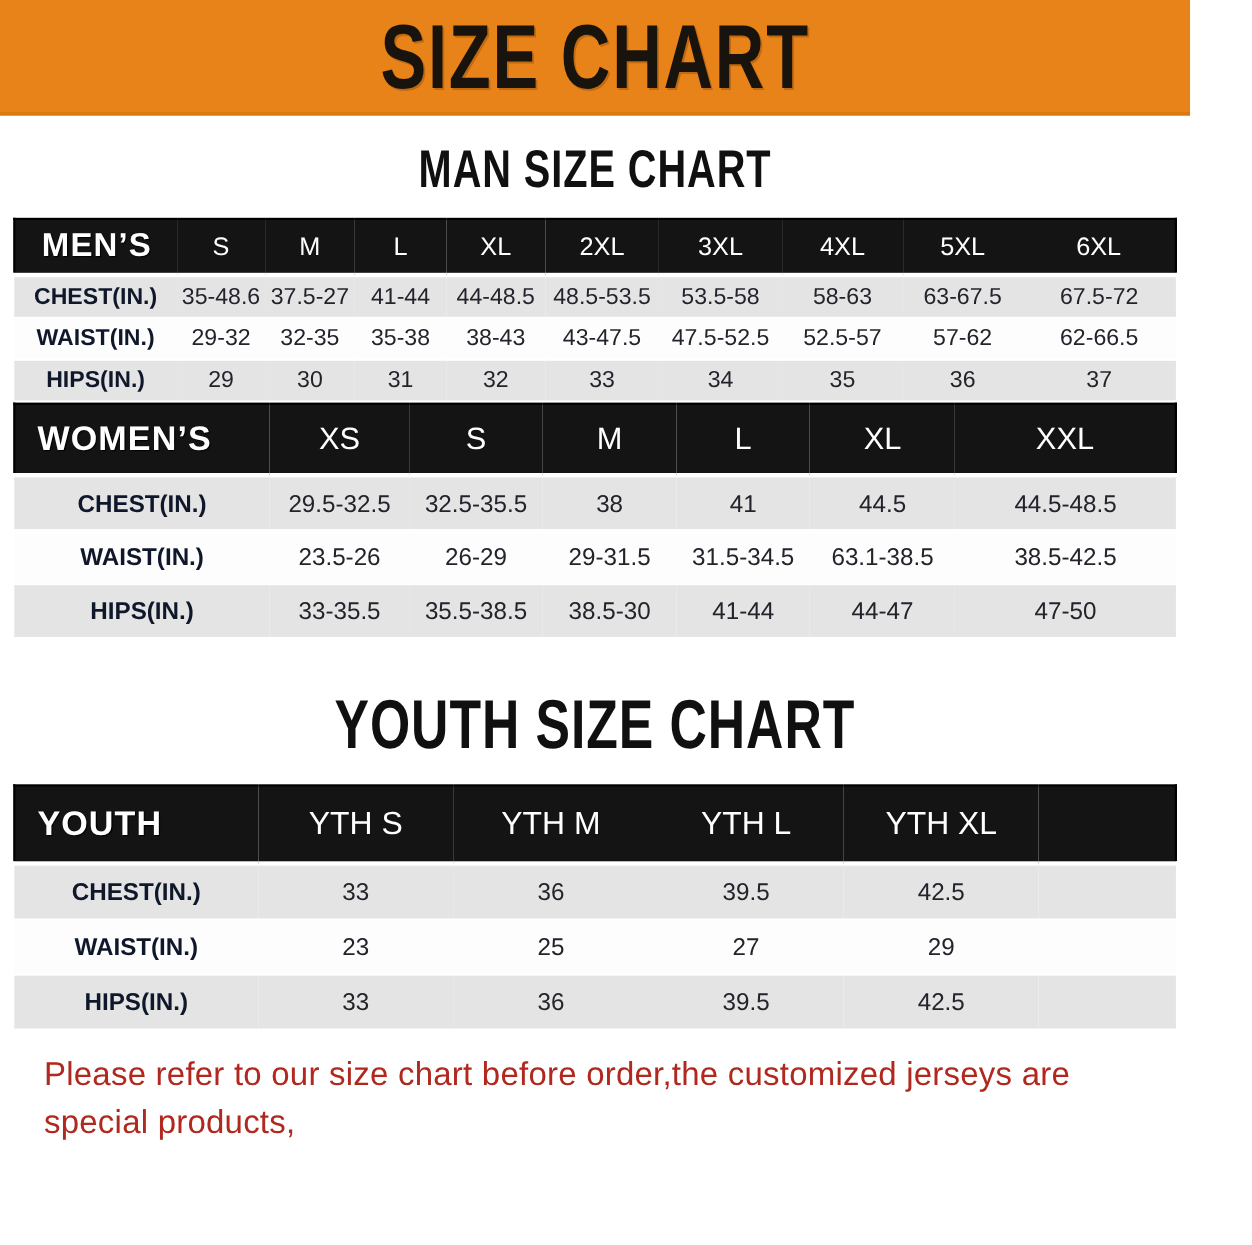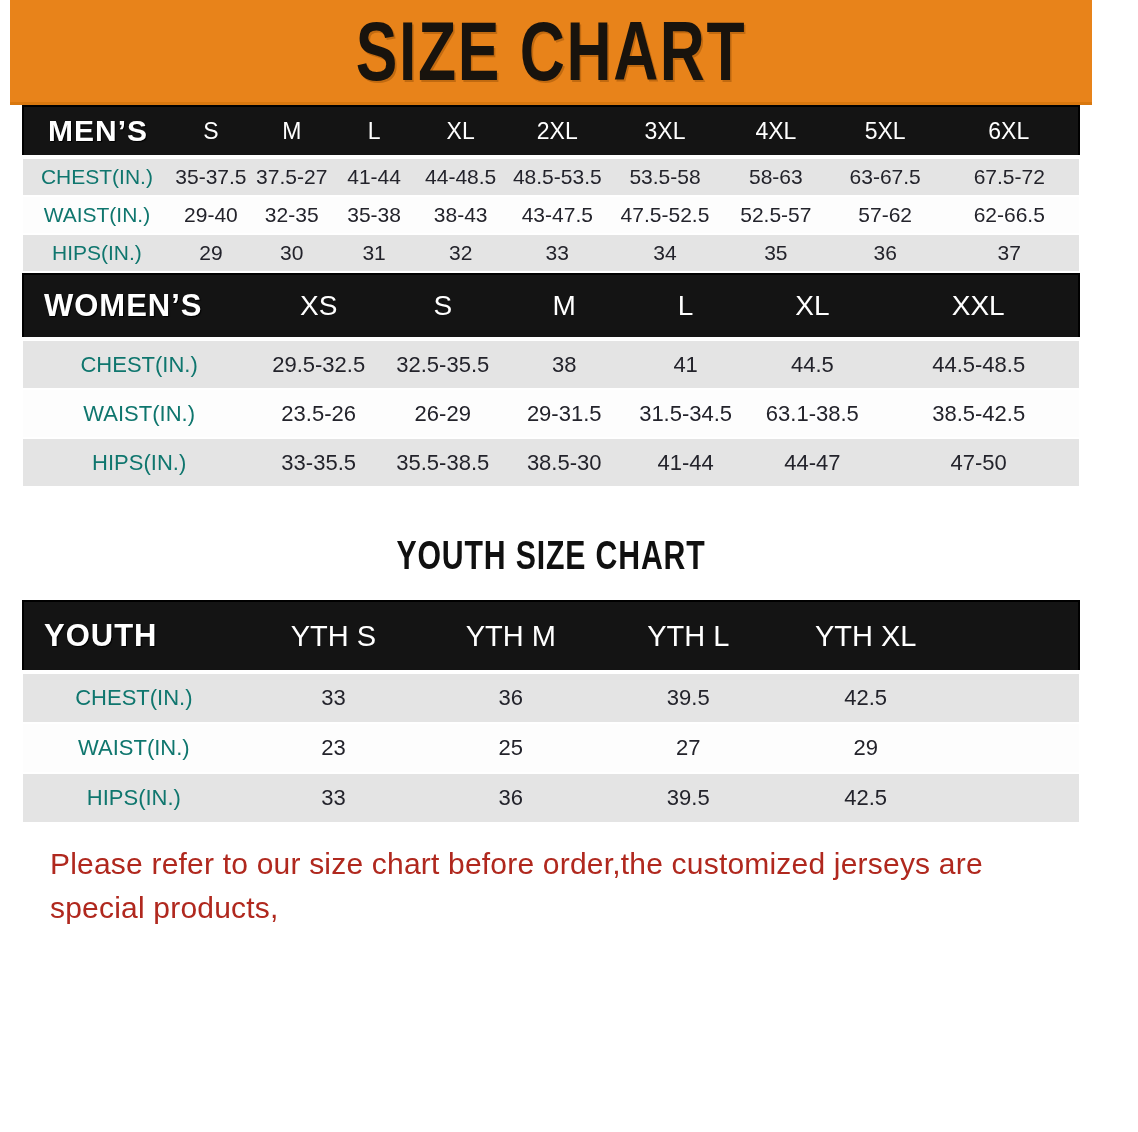--- a/index.html
+++ b/index.html
@@ -1,19 +1,18 @@
 <!DOCTYPE html>
 <html><head>
 <meta charset="utf-8">
 <style>
   html,body{margin:0;padding:0;background:#ffffff;}
   .page{
     width:1082px;height:1132px;background:#fff;overflow:hidden;
     font-family:"Liberation Sans",sans-serif;
-    margin-left:10px;
   }
   
   .banner{
     height:102px;background:#E8831A;
     display:flex;align-items:center;justify-content:center;
     border-bottom:3px solid #d9780f;
   }
   .banner h1{
     margin:0;font-size:78px;font-weight:800;color:#18130d;
     letter-spacing:2px;line-height:1;
@@ -24,38 +23,38 @@
   
   .section-heading{
     text-align:center;color:#101010;font-weight:800;margin:0;line-height:1;
   }
   .section-heading .hx{
     display:inline-block;transform:scale(0.84,1.12);transform-origin:center;
     white-space:nowrap;letter-spacing:1px;
   }
   .heading-men  {font-size:43px;padding:28px 0 22px;}
   .heading-women{font-size:43px;padding:40px 0 26px;}
-  .heading-youth{font-size:36px;padding:50px 0 26px;}
+  .heading-youth{font-size:56px;padding:50px 0 26px;}
   
   .size-table{
     width:1058px;margin:0 auto;border-collapse:collapse;table-layout:fixed;
   }
   .size-table th{
     background:#141414;color:#ffffff;text-align:center;font-weight:400;
     border-bottom:4px solid #ffffff;
   }
   .size-table thead tr{border:2px solid #000;}
   .size-table th.corner{
     text-align:left;padding-left:20px;font-weight:800;letter-spacing:1px;
     text-shadow:1px 1px 1px #000;
   }
   .size-table td{
     text-align:center;color:#23232b;border-bottom:2px solid #fff;
   }
-  .size-table td.row-label{color:#0f766e;}
+  .size-table td.row-label{color:#0f172a;font-weight:bold;}
   .size-table tbody tr:nth-child(odd){background:#e4e4e4;}
   .size-table tbody tr:nth-child(even){background:#fdfdfd;}
   
   .men-table th{height:46px;font-size:23px;}
   .men-table th.corner{font-size:30px;padding-left:24px;}
   .men-table td{height:34px;font-size:21px;}
   
   .women-table th{height:60px;font-size:28px;}
   .women-table th.corner{font-size:31px;}
   .women-table td{height:45px;font-size:22px;}
@@ -73,20 +72,23 @@
 </head>
 <body>
 
 <div class="page">
 
   <header class="banner">
     <h1>SIZE CHART</h1>
   </header>
 
   <section>
+    <h2 class="section-heading heading-men">
+      <span class="hx">MAN SIZE CHART</span>
+    </h2>
     <table class="size-table men-table">
       <colgroup>
         <col style="width:14%">
           <col style="width:7.6%">
           <col style="width:7.7%">
           <col style="width:7.9%">
         <col style="width:8.5%">
           <col style="width:9.8%">
           <col style="width:10.6%">
           <col style="width:10.4%">
@@ -103,33 +105,33 @@
             <th>2XL</th>
             <th>3XL</th>
             <th>4XL</th>
             <th>5XL</th>
             <th>6XL</th>
           </tr>
         </thead>
         <tbody>
           <tr>
             <td class="row-label">CHEST(IN.)</td>
-            <td>35-37.5</td>
+            <td>35-48.6</td>
             <td>37.5-27</td>
             <td>41-44</td>
             <td>44-48.5</td>
             <td>48.5-53.5</td>
             <td>53.5-58</td>
             <td>58-63</td>
             <td>63-67.5</td>
             <td>67.5-72</td>
           </tr>
           <tr>
             <td class="row-label">WAIST(IN.)</td>
-            <td>29-40</td>
+            <td>29-32</td>
             <td>32-35</td>
             <td>35-38</td>
             <td>38-43</td>
             <td>43-47.5</td>
             <td>47.5-52.5</td>
             <td>52.5-57</td>
             <td>57-62</td>
             <td>62-66.5</td>
           </tr>
           <tr>

